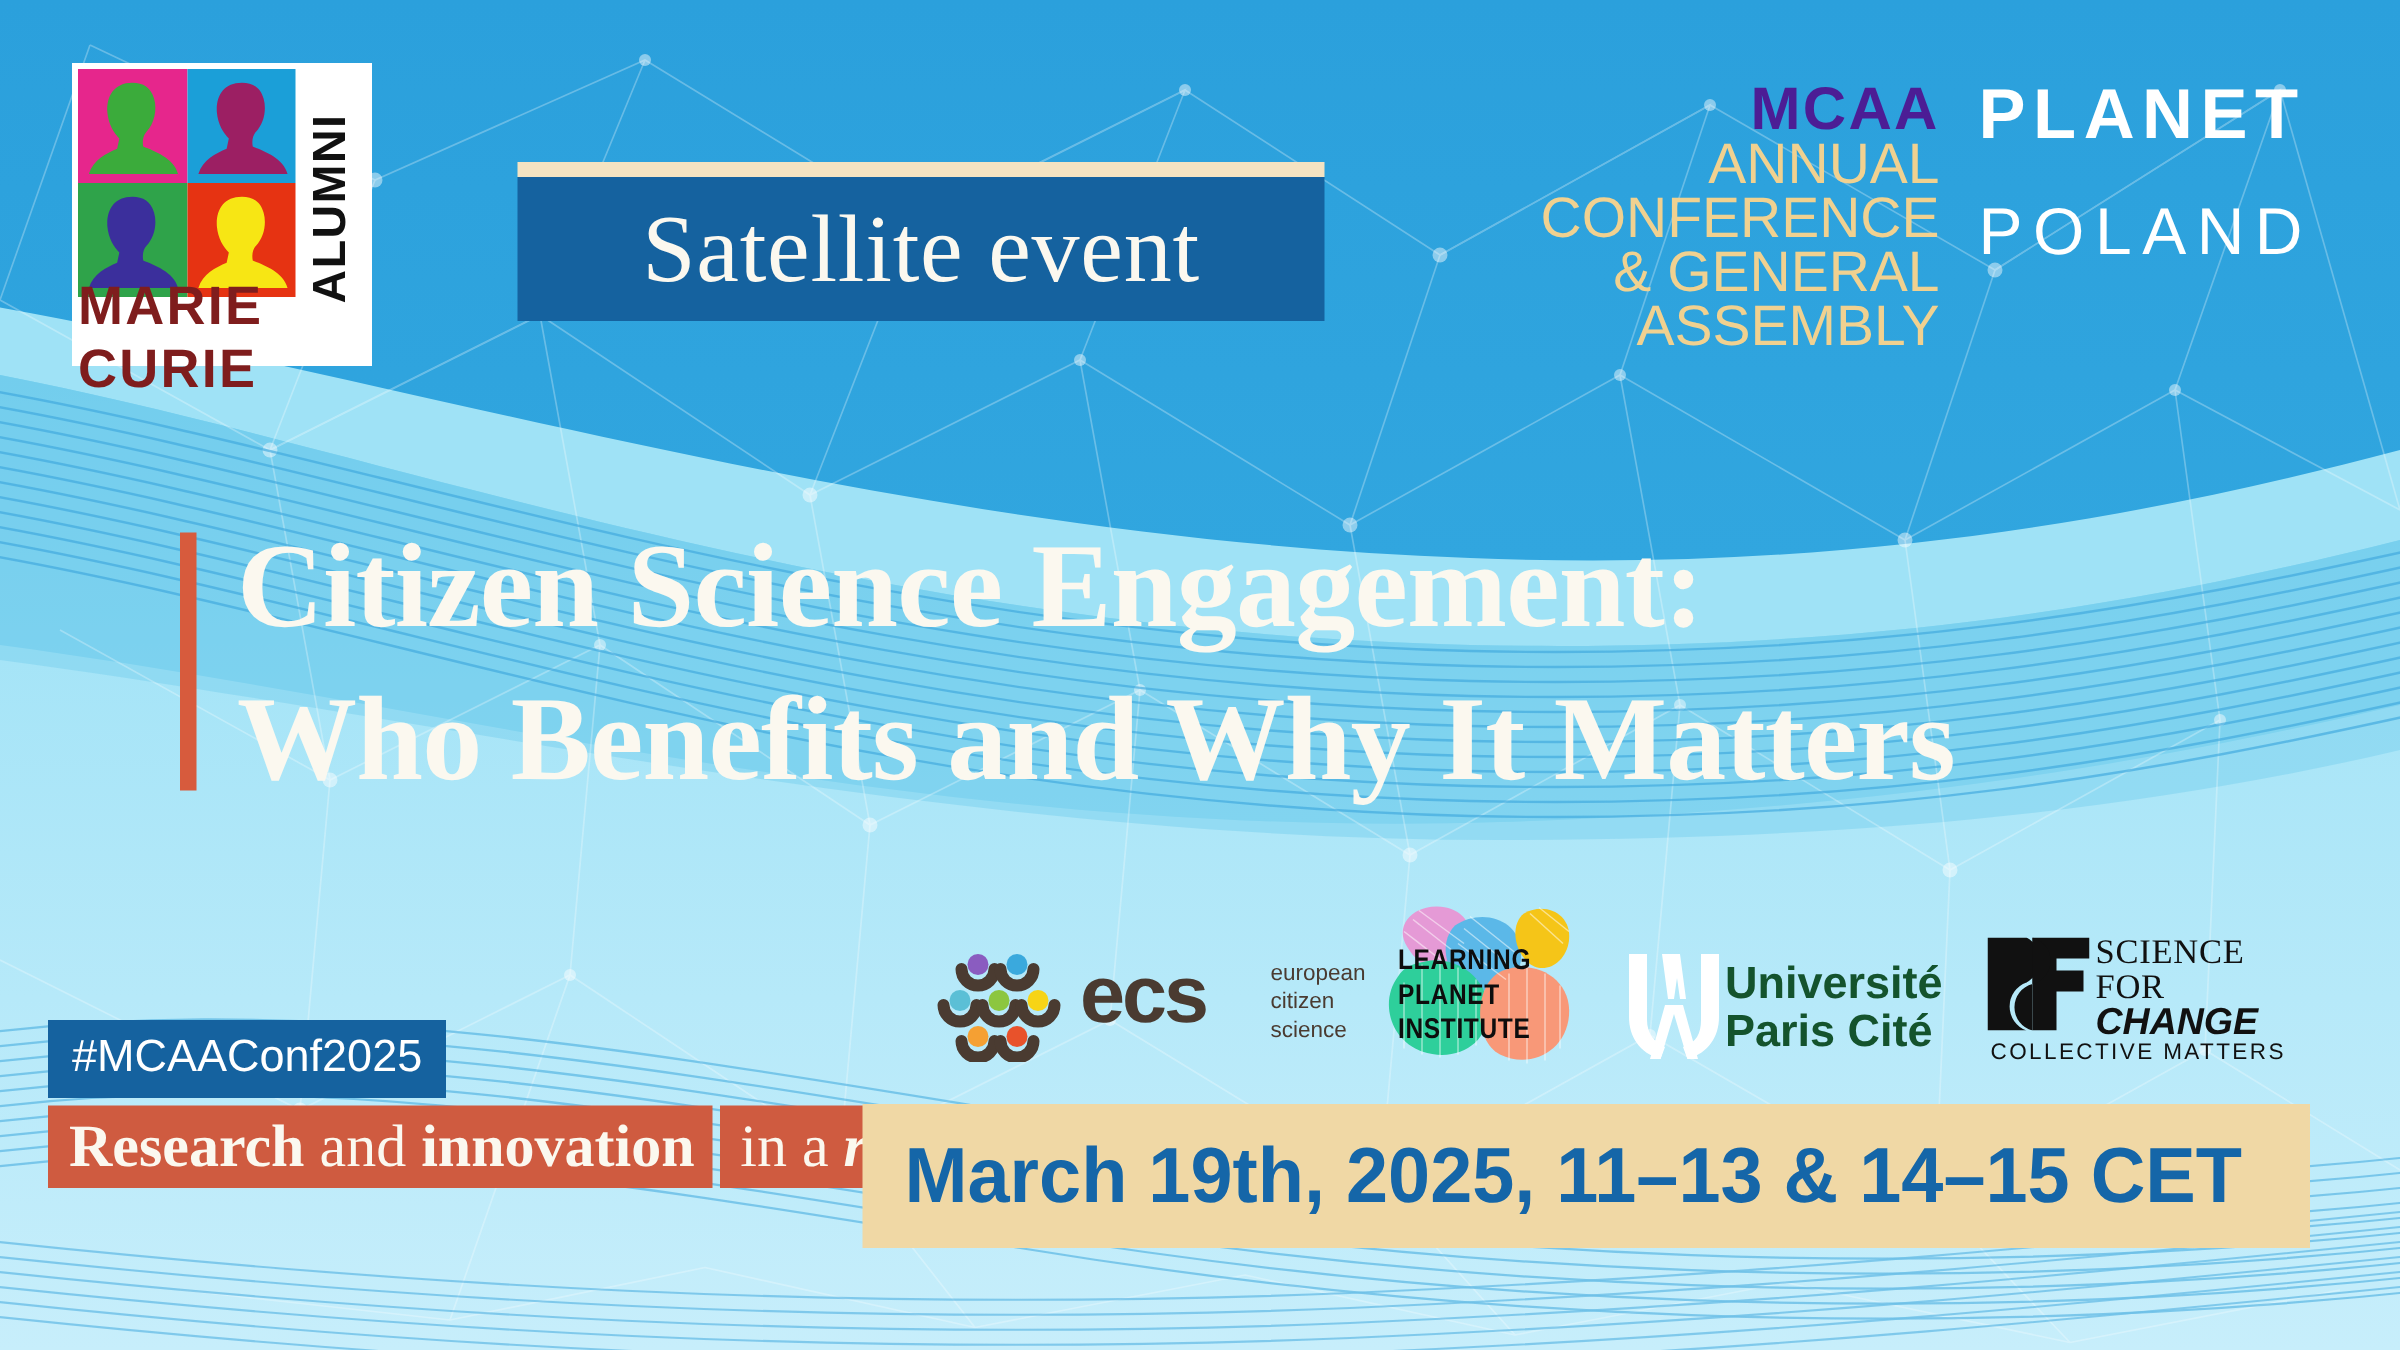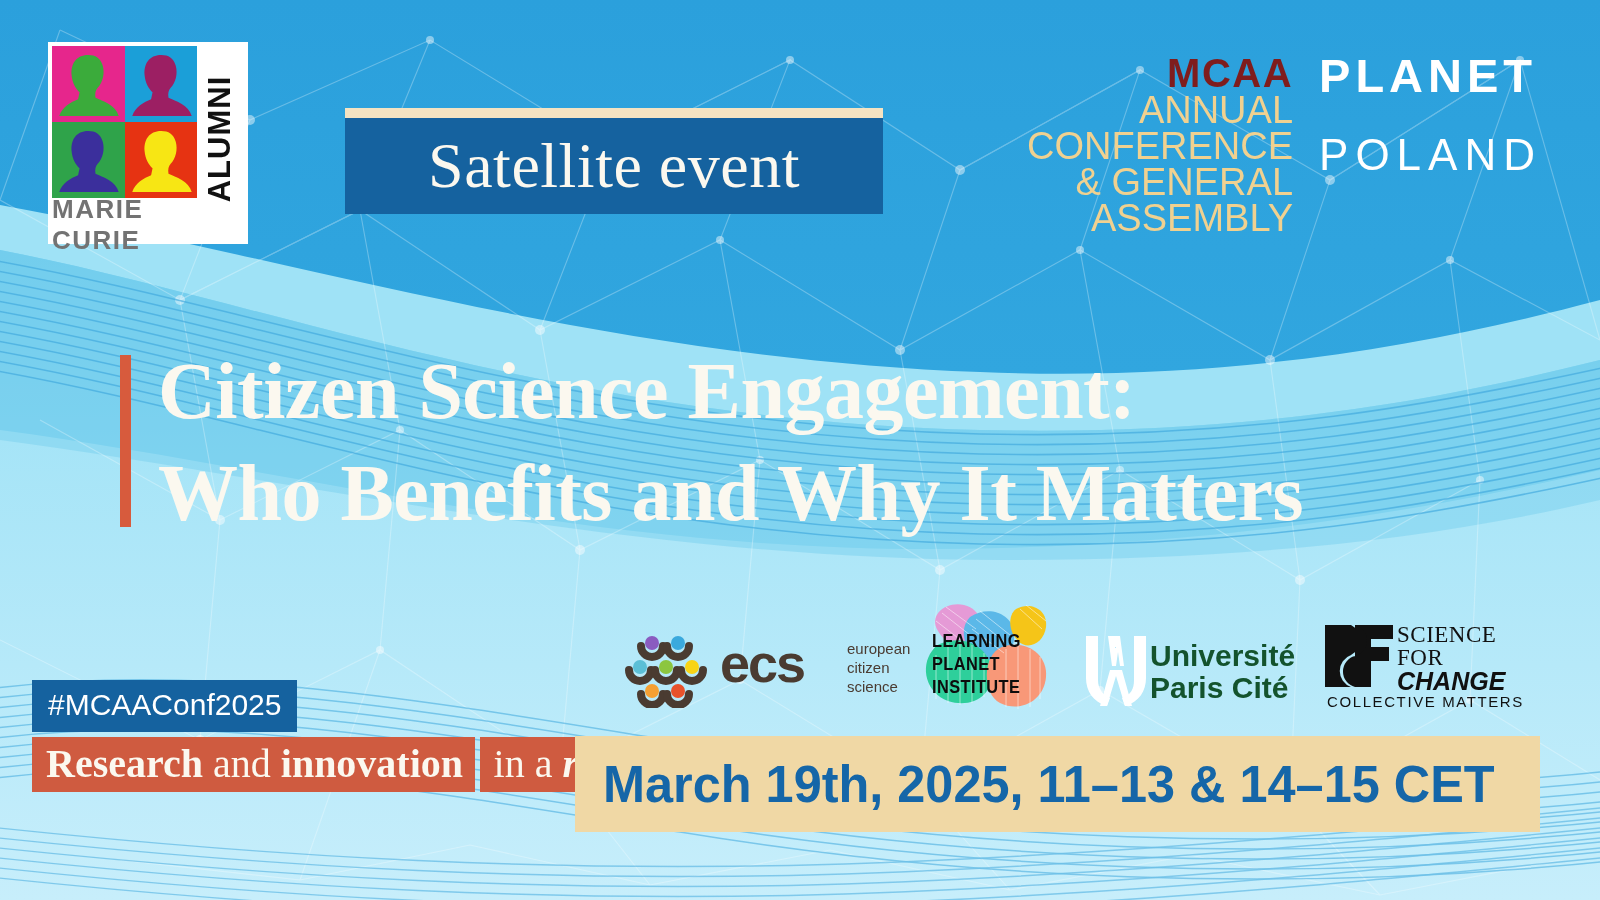--- a/index.html
+++ b/index.html
@@ -42,21 +42,21 @@
     font-weight:bold;font-size:31px;letter-spacing:1px;
     color:#111;white-space:nowrap;
   }
   .logo-curie{
     position:absolute;left:0;bottom:-2px;
     width:146px;height:34px;
     display:flex;align-items:center;justify-content:center;
   }
   .logo-curie span{
     font-family:"Liberation Sans",sans-serif;
-    font-weight:bold;font-size:26px;letter-spacing:1.5px;color:#737373;
+    font-weight:bold;font-size:36px;letter-spacing:1.5px;color:#7f1d1d;
   }
 
   
   #satellite-badge{
     position:absolute;left:345px;top:88px;
     width:538px;height:106px;margin-top:20px;
   }
   .badge-top{position:absolute;left:0;top:0;width:100%;height:10px;background:#f4e3c2;}
   .badge-body{
     position:absolute;left:0;top:10px;width:100%;height:96px;
@@ -74,21 +74,21 @@
     position:absolute;right:58px;top:54px;
     display:flex;align-items:flex-start;gap:26px;
   }
   .conf-col-left{text-align:right;}
   .conf-col-right{text-align:left;}
   .conf-line{
     font-family:"Liberation Sans",sans-serif;
     line-height:0.95;
     white-space:nowrap;
   }
-  .conf-mcaa{font-size:40px;font-weight:bold;color:#7f1d1d;letter-spacing:1.5px;}
+  .conf-mcaa{font-size:40px;font-weight:bold;color:#4c1d95;letter-spacing:1.5px;}
   .conf-gold{font-size:38px;font-weight:normal;color:#f0d190;letter-spacing:0px;}
   .conf-krakow{font-size:47px;font-weight:bold;color:#ffffff;letter-spacing:5px;}
   .conf-poland{font-size:44px;font-weight:normal;color:#ffffff;letter-spacing:7px;margin-top:35px;}
   .conf-march{font-size:38px;font-weight:bold;color:#f0d190;letter-spacing:1px;}
 
   
   #title-bar{
     position:absolute;left:120px;top:355px;
     width:11px;height:172px;background:#d75b3d;
   }

